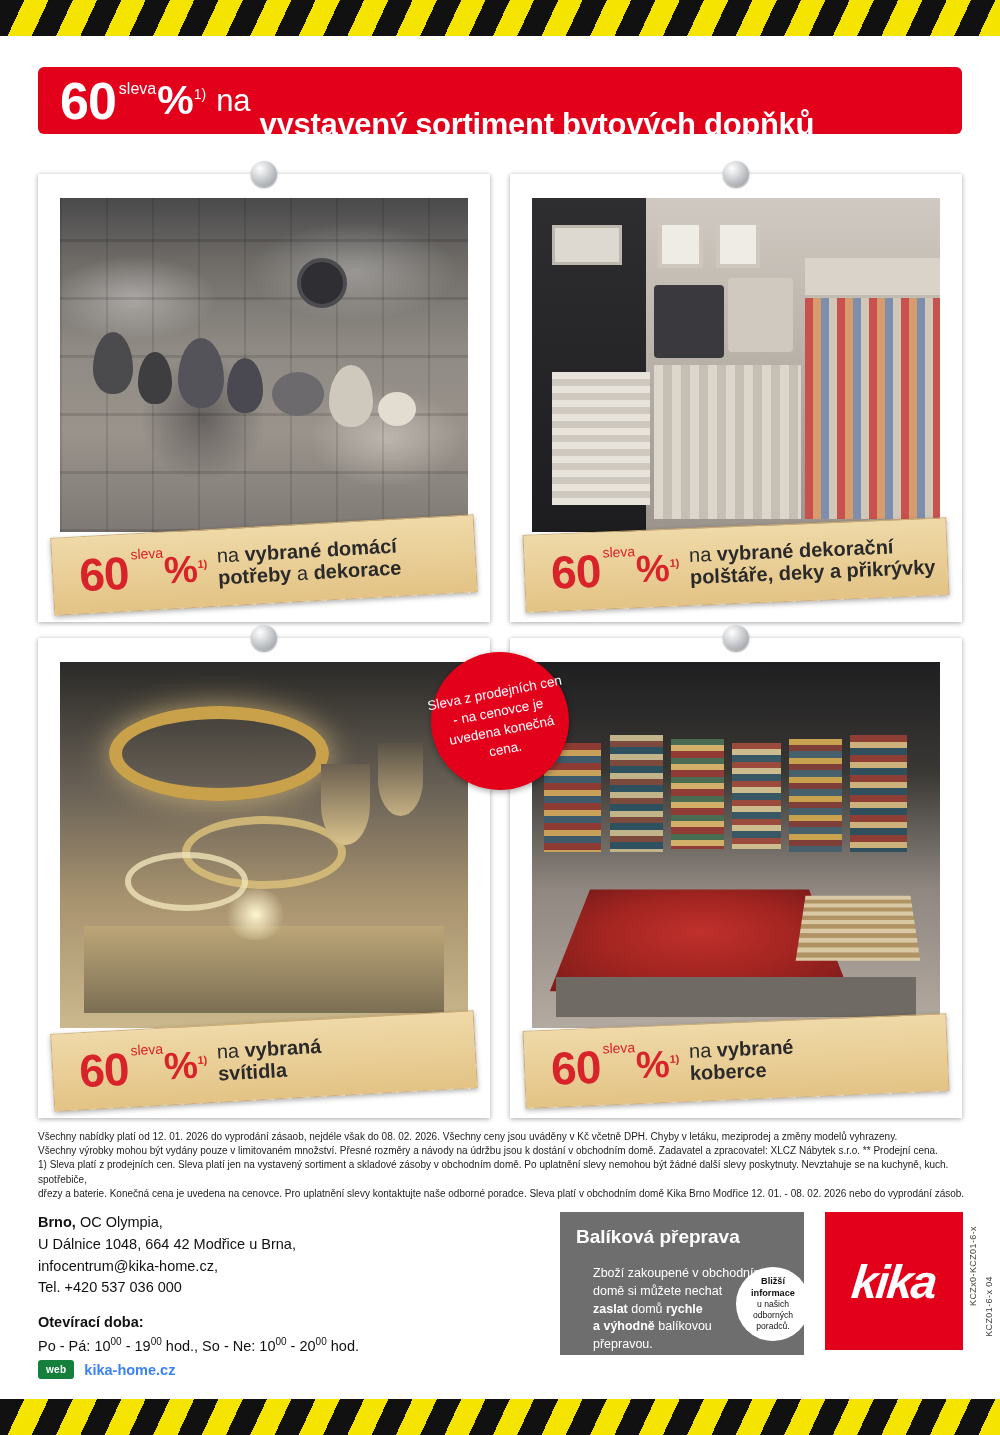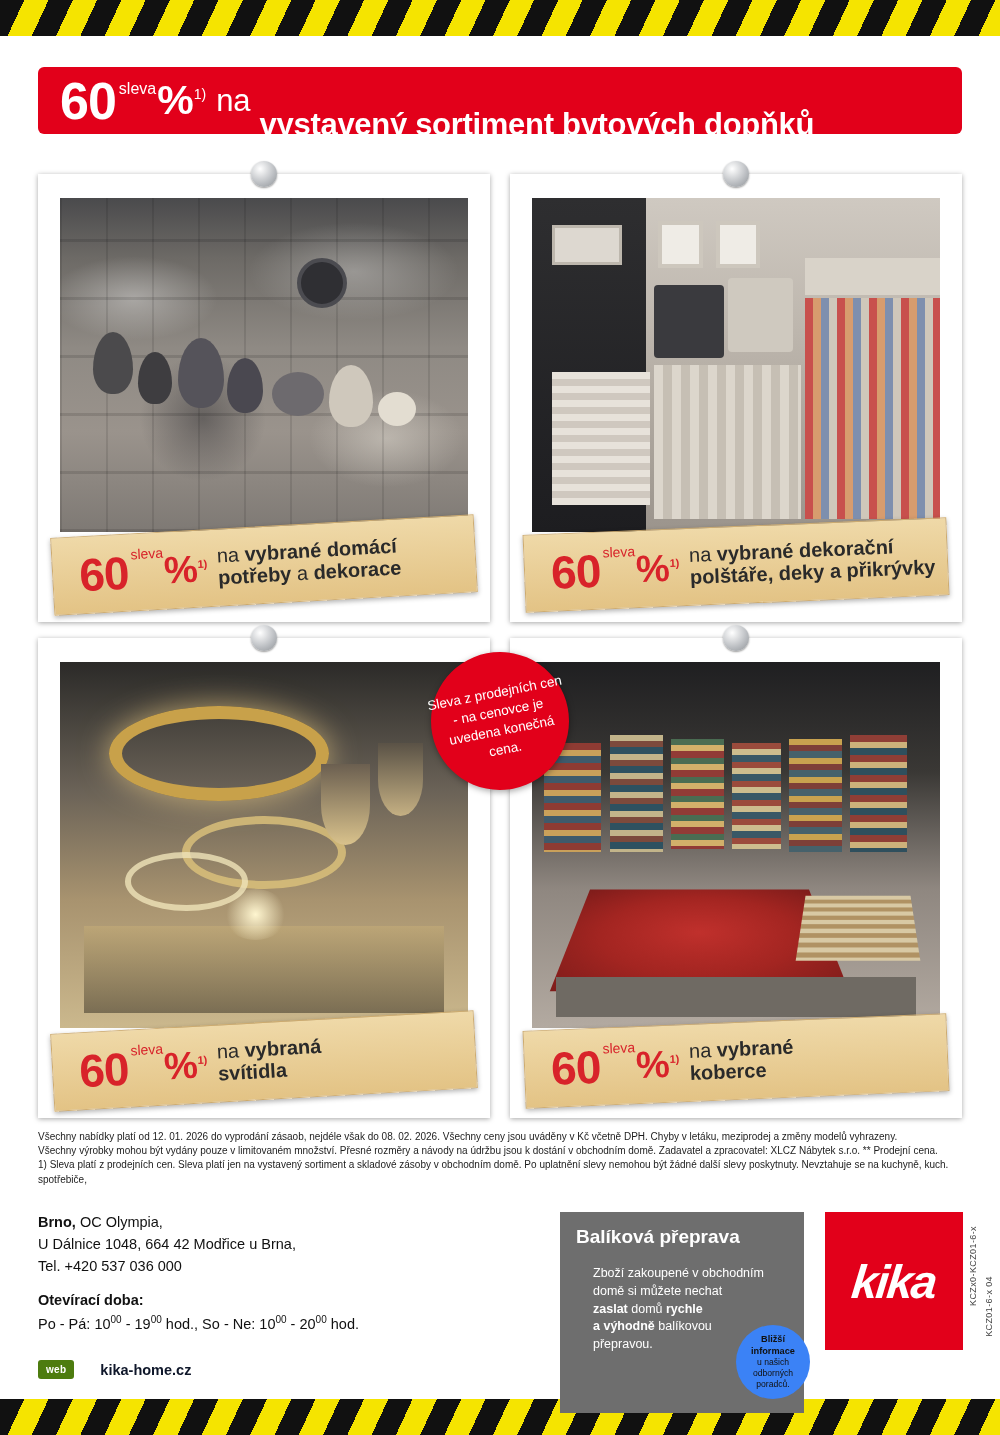--- a/index.html
+++ b/index.html
@@ -101,35 +101,35 @@
   .contact {
     position:absolute; left:38px; top:1176px; width:420px;
     font-size:14.5px; line-height:1.5; color:#111;
   }
   .contact .strong { font-weight:bold; }
   .contact .hours-title { font-weight:bold; margin-top:13px; }
   .sup-sm { font-size:10px; vertical-align:super; }
 
   .webrow { position:absolute; left:38px; top:1324px; display:flex; align-items:center; }
   .webbadge {
-    background:#4d7c0f; color:#fff; font-size:10px; font-weight:bold;
+    background:#15803d; color:#fff; font-size:10px; font-weight:bold;
     padding:4px 8px; border-radius:3px; letter-spacing:.3px;
   }
-  .weburl { font-size:14.5px; font-weight:bold; margin-left:26px; color:#0f172a; }
+  .weburl { font-size:14.5px; font-weight:bold; margin-left:10px; color:#3b82f6; }
 
   
   .delivery {
-    position:absolute; left:560px; top:1176px; width:244px; height:201px;
+    position:absolute; left:560px; top:1176px; width:244px; height:143px;
     background:#6e6e6e; color:#fff; padding:14px 16px;
   }
   .delivery h3 { margin:0 0 12px 0; font-size:19px; }
   .delivery p { margin:17px; font-size:12.5px; line-height:1.42; }
   .bubble {
     position:absolute; right:-6px; bottom:14px; width:74px; height:74px;
-    border-radius:50%; background:#3b82f6; color:#111;
+    border-radius:50%; background:#ffffff; color:#111;
     font-size:8.6px; line-height:1.28; text-align:center;
     display:flex; align-items:center; justify-content:center; padding:6px;
   }
   .bubble b { font-size:9.2px; }
 
   
   .kika {
     position:absolute; left:825px; top:1176px; width:138px; height:138px;
     background:#e2001a; display:flex; align-items:center; justify-content:center;
   }
@@ -273,27 +273,29 @@
   </div>
 
   <div class="sticker">
     <span>Sleva z prodejních cen - na cenovce je uvedena konečná cena.</span>
   </div>
 
   <div class="finelegal">
     <div>Všechny nabídky platí od 12. 01. 2026 do vyprodání zásaob, nejdéle však do 08. 02. 2026. Všechny ceny jsou uváděny v Kč včetně DPH. Chyby v letáku, meziprodej a změny modelů vyhrazeny.</div>
     <div>Všechny výrobky mohou být vydány pouze v limitovaném množství. Přesné rozměry a návody na údržbu jsou k dostání v obchodním domě. Zadavatel a zpracovatel: XLCZ Nábytek s.r.o. ** Prodejní cena.</div>
     <div>1) Sleva platí z prodejních cen. Sleva platí jen na vystavený sortiment a skladové zásoby v obchodním domě. Po uplatnění slevy nemohou být žádné další slevy poskytnuty. Nevztahuje se na kuchyně, kuch. spotřebiče,</div>
+    <div>dřezy a baterie. Konečná cena je uvedena na cenovce. Pro uplatnění slevy kontaktujte naše odborné poradce. Sleva platí v obchodním domě Kika Brno Modřice 12. 01. - 08. 02. 2026 nebo do vyprodání zásob.</div>
   </div>
 
   <div class="contact">
     <div>
       <span class="strong">Brno,</span><span> OC Olympia,</span>
     </div>
     <div>U Dálnice 1048, 664 42 Modřice u Brna,</div>
+    <div>infocentrum@kika-home.cz,</div>
     <div>Tel. +420 537 036 000</div>
     <div class="hours-title">Otevírací doba:</div>
     <div>
       <span>Po - Pá: 10</span><span class="sup-sm">00</span><span> - 19</span><span class="sup-sm">00</span><span> hod., So - Ne: 10</span><span class="sup-sm">00</span><span> - 20</span><span class="sup-sm">00</span><span> hod.</span>
     </div>
   </div>
 
   <div class="webrow">
     <span class="webbadge">web</span>
     <span class="weburl">kika-home.cz</span>

